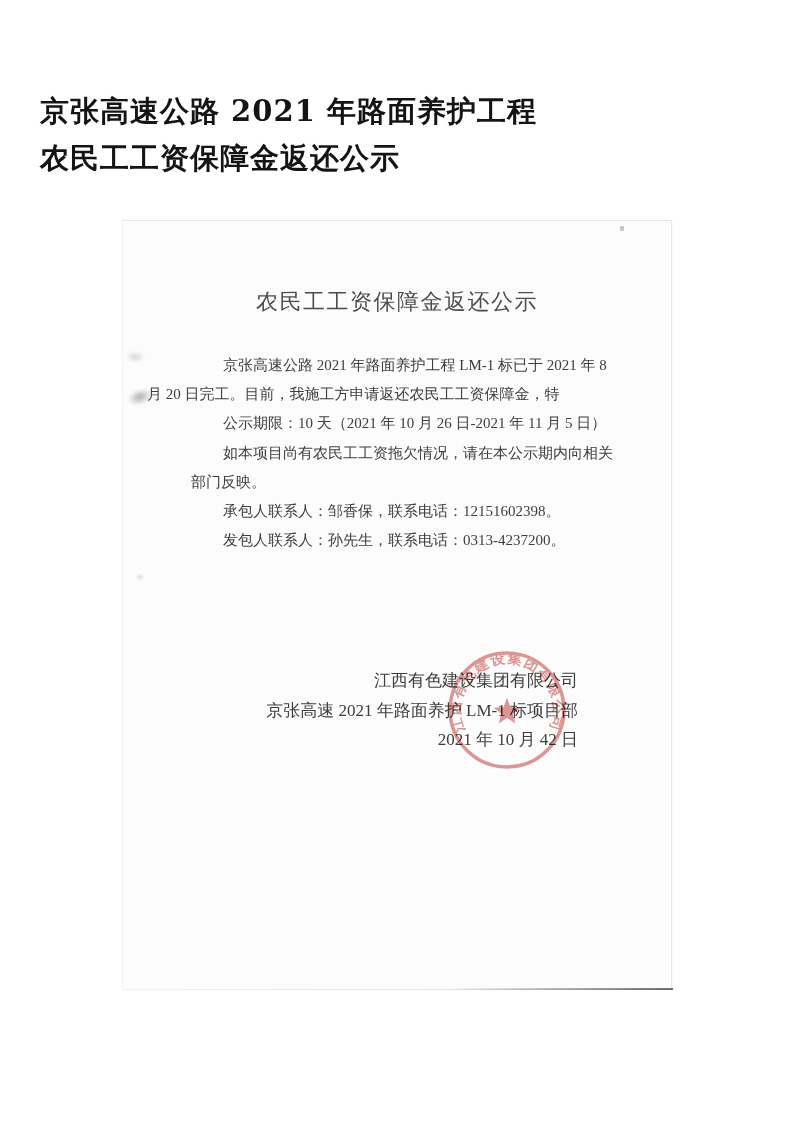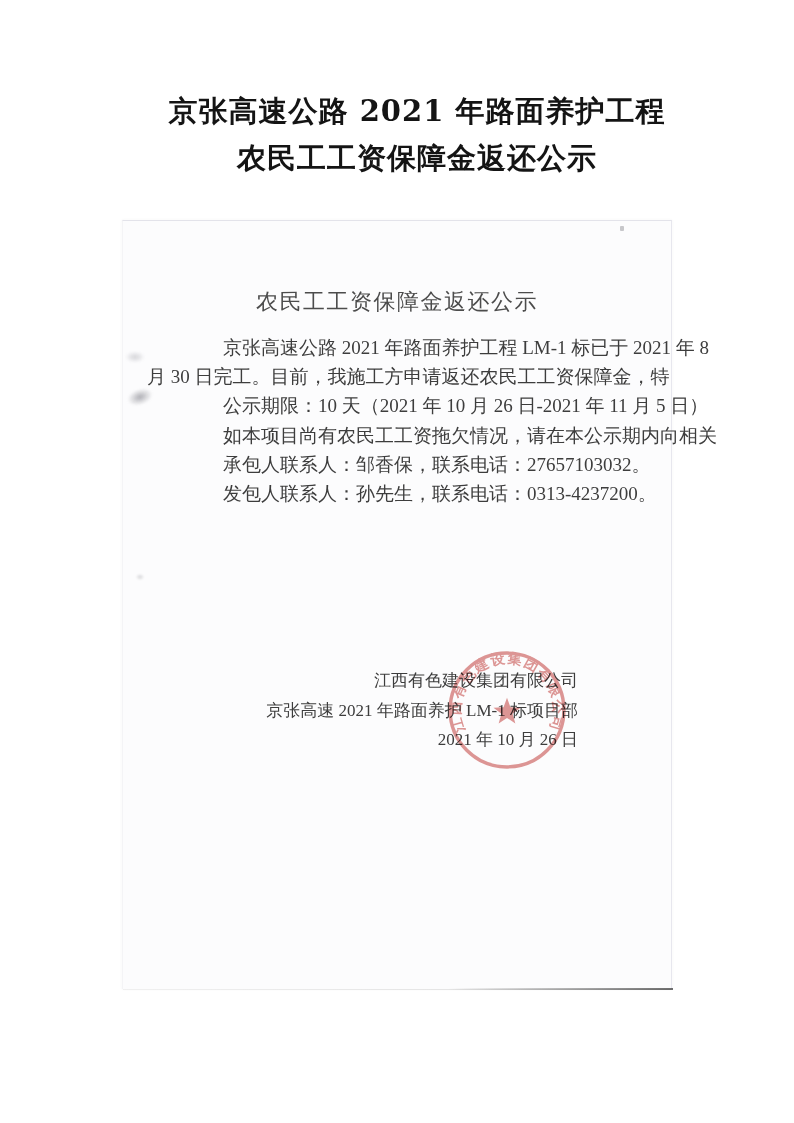--- a/index.html
+++ b/index.html
@@ -11,21 +11,20 @@
   }
   .page {
     position: relative;
     width: 794px; height: 1123px;
     background: #ffffff;
   }
   
   .main-title {
     position: absolute;
     top: 88px; left: 0; right: 0;
-    text-align: center;
     font-weight: bold;
     font-size: 29px;
     line-height: 47px;
     letter-spacing: 1px;
     color: #141414;
     font-family: "DejaVu Serif", "Liberation Serif", serif;
     margin-left: 40px;
   }
   
   .scan-page {
@@ -85,22 +84,22 @@
     position: absolute;
     top: 66px; left: 0; width: 100%;
     text-align: center;
     font-family: "Liberation Sans", "DejaVu Sans", sans-serif;
     font-size: 22px;
     letter-spacing: 1.5px;
     color: #4c4c4c;
   }
   .scan-body {
     position: absolute;
-    top: 112px; left: 68px; right: 24px;
-    font-size: 19px;
+    top: 130px; left: 68px; right: 24px;
+    font-size: 15px;
     line-height: 29.2px;
     color: #3d3d3d;
     font-family: "Liberation Serif", "DejaVu Serif", serif;
   }
   .line { white-space: nowrap; }
   .line.indent { text-indent: 32px; }
   .line.outdent { margin-left: -44px; }
   .signature {
     position: absolute;
     top: 445px; left: 0; right: 93px;
@@ -140,31 +139,32 @@
     <div class="smudge-1"></div>
     <div class="smudge-2"></div>
     <div class="smudge-3"></div>
     <div class="scan-bottom-edge-faint"></div>
     <div class="scan-bottom-edge"></div>
 
     <div class="scan-title">农民工工资保障金返还公示</div>
 
     <div class="scan-body">
       <div class="line indent">京张高速公路 2021 年路面养护工程 LM-1 标已于 2021 年 8</div>
-      <div class="line outdent">月 30 日完工。目前，我施工方申请返还农民工工资保障金，特</div>
+      <div class="line outdent">月 20 日完工。目前，我施工方申请返还农民工工资保障金，特</div>
       <div class="line indent">公示期限：10 天（2021 年 10 月 26 日-2021 年 11 月 5 日）</div>
       <div class="line indent">如本项目尚有农民工工资拖欠情况，请在本公示期内向相关</div>
-      <div class="line indent">承包人联系人：邹香保，联系电话：27657103032。</div>
+      <div class="line">部门反映。</div>
+      <div class="line indent">承包人联系人：邹香保，联系电话：12151602398。</div>
       <div class="line indent">发包人联系人：孙先生，联系电话：0313-4237200。</div>
     </div>
 
     <div class="signature">
       <div class="sig-line">江西有色建设集团有限公司</div>
       <div class="sig-line">京张高速 2021 年路面养护 LM-1 标项目部</div>
-      <div class="sig-line">2021 年 10 月 26 日</div>
+      <div class="sig-line">2021 年 10 月 42 日</div>
     </div>
 
     <svg class="seal" viewBox="0 0 124 124" xmlns="http://www.w3.org/2000/svg">
       <circle cx="62" cy="62" r="56" fill="none" stroke-width="3.4" stroke="#c9514e"></circle>
       <path id="sealArc" d="M 22.2,85 A 46,46 0 1 1 101.8,85" fill="none"></path>
       <text font-size="14" letter-spacing="1.5" fill="#c9514e">
         <textPath href="#sealArc" startOffset="50%" text-anchor="middle">江西有色建设集团有限公司</textPath>
       </text>
       <polygon points="62,50 65.41,59.31 75.3,59.67 67.52,65.79 70.23,75.33 62,69.8 53.77,75.33 56.48,65.79 48.7,59.67 58.59,59.31" fill="#c9514e"></polygon>
     </svg>

